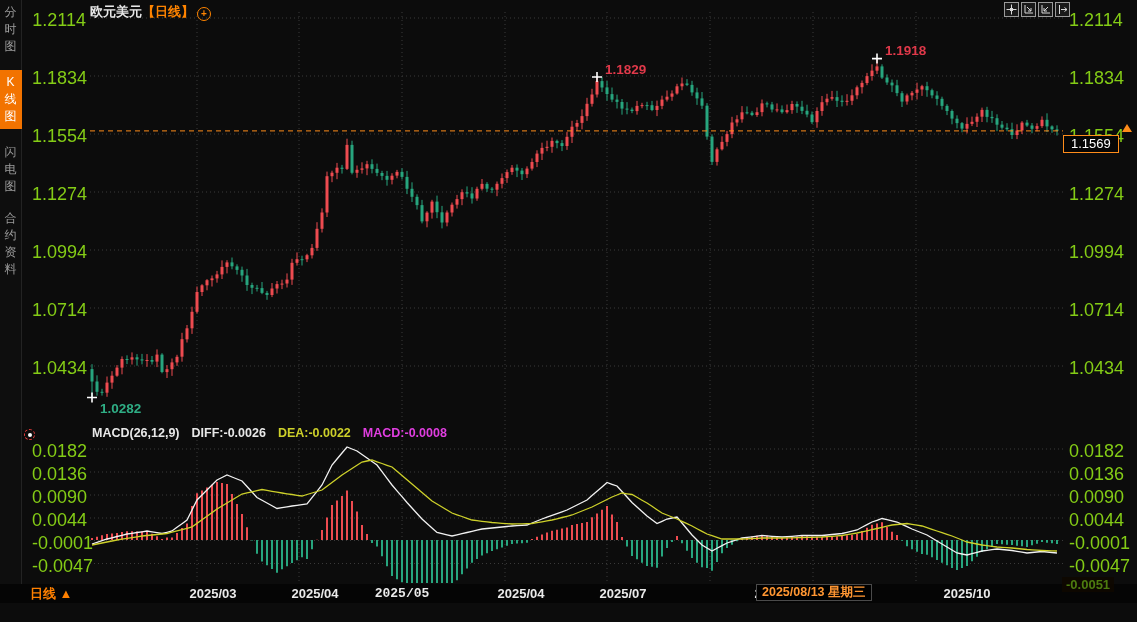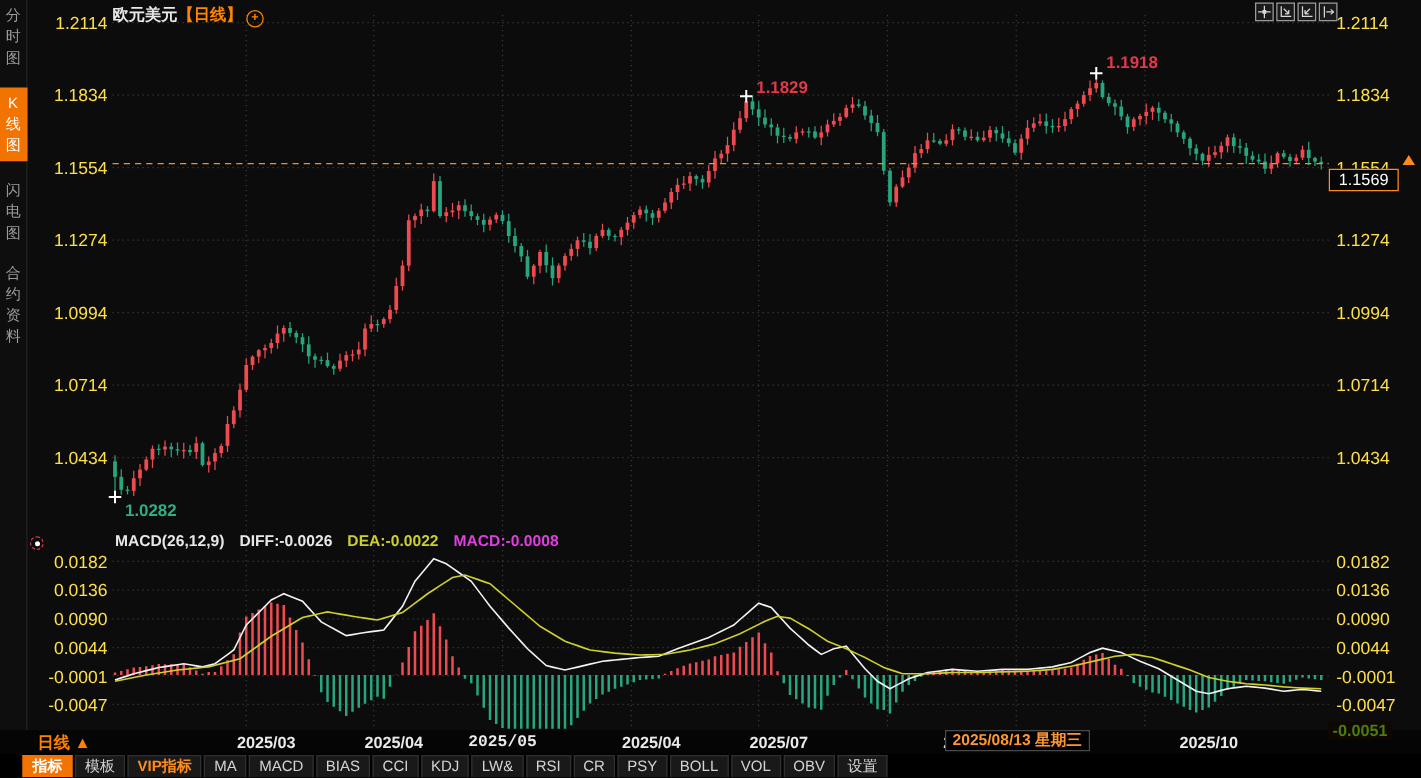--- a/index.html
+++ b/index.html
@@ -16,21 +16,21 @@
   #chart-title{position:absolute;left:90px;top:3px;font-size:13px;font-weight:bold;color:#e8e8e8;z-index:5;}
   #chart-title .orange{color:#ff8400;}
   .plus-circle{display:inline-block;width:12px;height:12px;border:1px solid #ff8400;border-radius:50%;
                color:#ff8400;font-size:10px;line-height:11px;text-align:center;font-weight:bold;
                vertical-align:-1px;margin-left:3px;cursor:pointer;}
   
   #top-icons{position:absolute;left:1004px;top:2px;display:flex;gap:2px;z-index:5;}
   .ticon{width:13px;height:13px;border:1px solid #9a9a9a;background:#1a1a1a;display:flex;
          align-items:center;justify-content:center;cursor:pointer;}
   
-  .yl{position:absolute;font-size:14px;color:#fde047;width:54px;z-index:2;}
+  .yl{position:absolute;font-size:18px;color:#84cc16;width:54px;z-index:2;}
   .yl.left{left:32px;text-align:right;}
   .yl.right{left:1069px;text-align:left;}
   
   #macd-header{position:absolute;left:92px;top:426px;font-size:12.5px;font-weight:bold;color:#e8e8e8;z-index:3;}
   #macd-header span{margin-right:12px;}
   #macd-header .dea{color:#cdd02a;}
   #macd-header .macdv{color:#e03ee0;}
   #macd-bullseye{position:absolute;left:24px;top:429px;width:9px;height:9px;border:1px dashed #e03a3a;
                  border-radius:50%;z-index:3;}
   #macd-bullseye::after{content:"";position:absolute;left:2.5px;top:2.5px;width:4px;height:4px;
@@ -794,31 +794,13 @@
       <div class="xl" style="left: 607px;">2025/07</div>
       <div class="xl" style="left: 762px;">2025/08</div>
       <div class="xl" style="left: 951px;">2025/10</div>
     </div>
   <div id="date-tooltip">2025/08/13 星期三</div>
 
   <div id="price-arrow"></div>
   <div id="price-tag">1.1569</div>
   <div id="macd-tag">-0.0051</div>
 
-  <div id="toolbar">
-      <div class="tb selected">指标</div>
-      <div class="tb">模板</div>
-      <div class="tb vip">VIP指标</div>
-      <div class="tb">MA</div>
-      <div class="tb">MACD</div>
-      <div class="tb">BIAS</div>
-      <div class="tb">CCI</div>
-      <div class="tb">KDJ</div>
-      <div class="tb">LW&amp;</div>
-      <div class="tb">RSI</div>
-      <div class="tb">CR</div>
-      <div class="tb">PSY</div>
-      <div class="tb">BOLL</div>
-      <div class="tb">VOL</div>
-      <div class="tb">OBV</div>
-      <div class="tb">设置</div>
-    </div>
 </div>
 
 </body></html>

